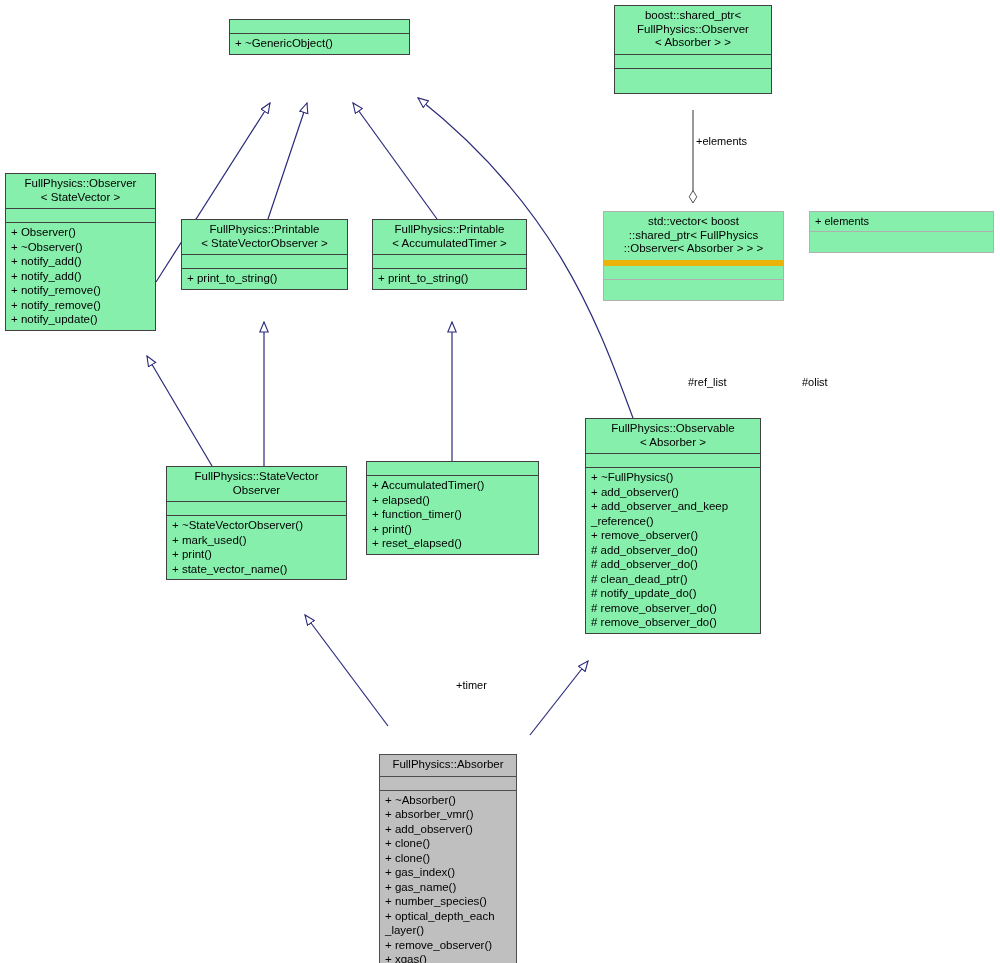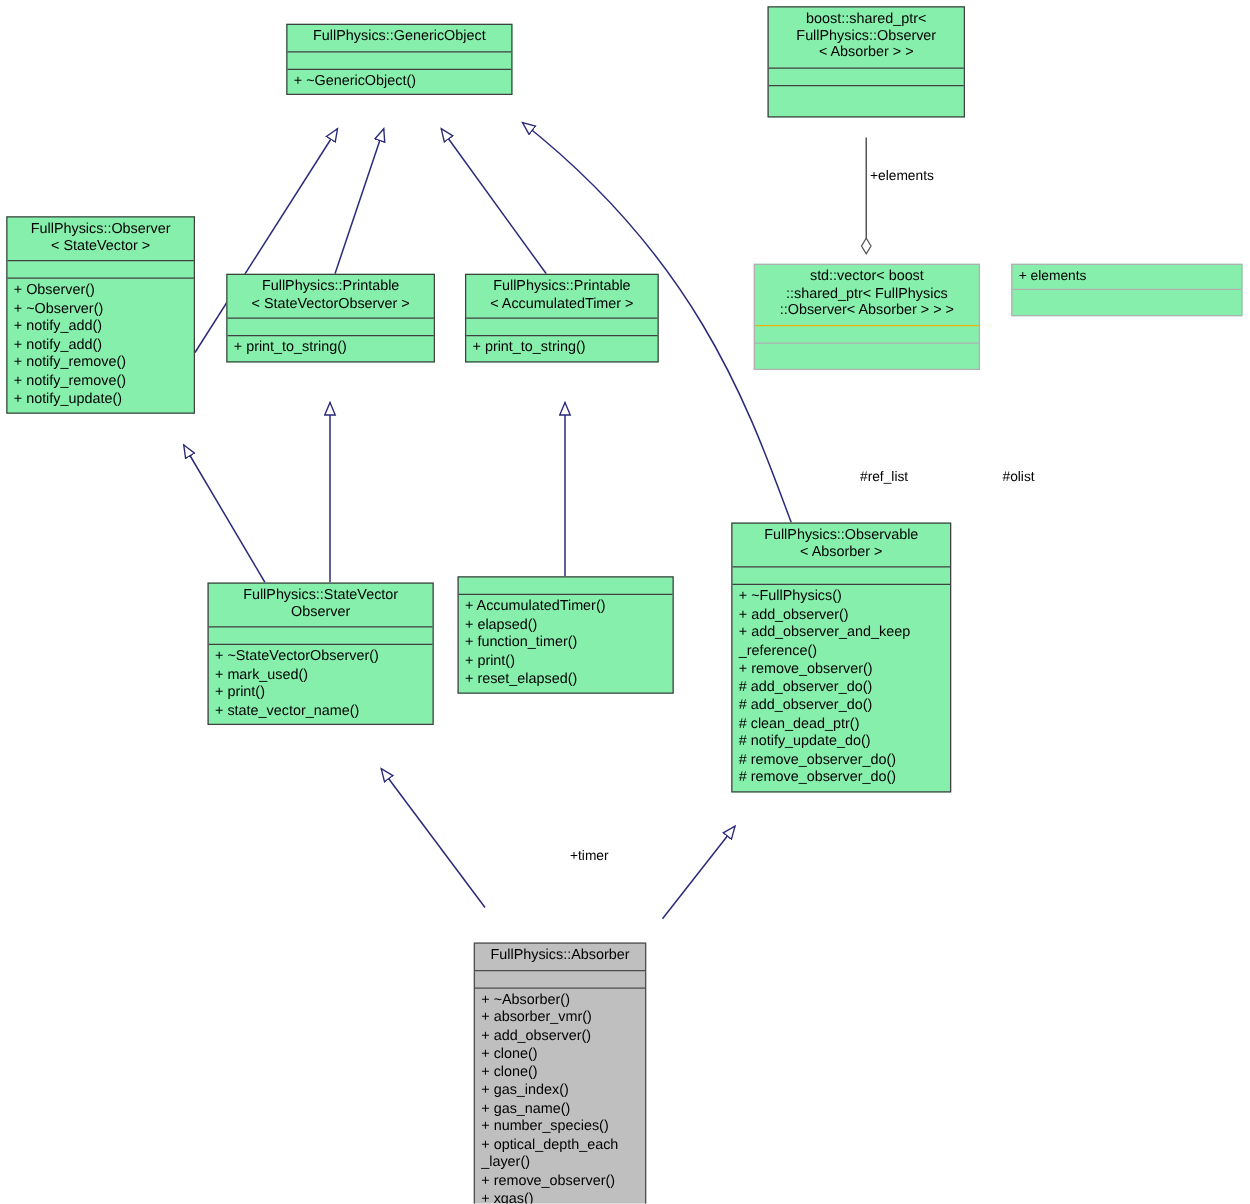--- a/index.html
+++ b/index.html
@@ -45,21 +45,21 @@
   }
   .ntitle {
     text-align: center;
     font-size: 11.5px;
     line-height: 13.6px;
     color: #000000;
     padding: 3px 4px 4px 4px;
     border-bottom: 1px solid #000000;
     white-space: pre-line;
   }
-  .dim .ntitle { border-bottom: 1px solid #eab308; }
+  .dim .ntitle { border-bottom: 6px solid #eab308; }
   .heavy .ntitle { border-bottom: 1px solid #404040; }
   .highlight .ntitle { border-bottom: 1px solid #4d4d4d; }
 
   .nattrs {
     font-size: 11px;
     line-height: 14.5px;
     color: #000000;
     padding: 2px 5px 2px 5px;
     border-bottom: 1px solid #000000;
     min-height: 14px;
@@ -169,21 +169,20 @@
       <path d="M 862 316 L 769 425" fill="none" stroke="#555555" stroke-width="1.2" marker-end="url(#agg-diamond-sq)"></path>
     </g>
 
       Absorber --&gt;
     <g>
       <path d="M 453 617 L 453 712" fill="none" stroke="#555555" stroke-width="1.2" marker-end="url(#agg-diamond)"></path>
     </g>
   </absorber></absorber></svg>
 
   <div class="node heavy" style="left:229px; top:19px; width:181px;">
-    <div class="nrow ntitle">FullPhysics::GenericObject</div>
     <div class="nrow nattrs"></div>
     <div class="nrow nmeth">+ ~GenericObject()</div>
   </div>
 
   <div class="node heavy" style="left:614px; top:5px; width:158px;">
     <div class="nrow ntitle">boost::shared_ptr&lt;
 FullPhysics::Observer
 &lt; Absorber &gt; &gt;</div>
     <div class="nrow nattrs"></div>
     <div class="nrow nmeth" style="min-height:24px;"></div>

